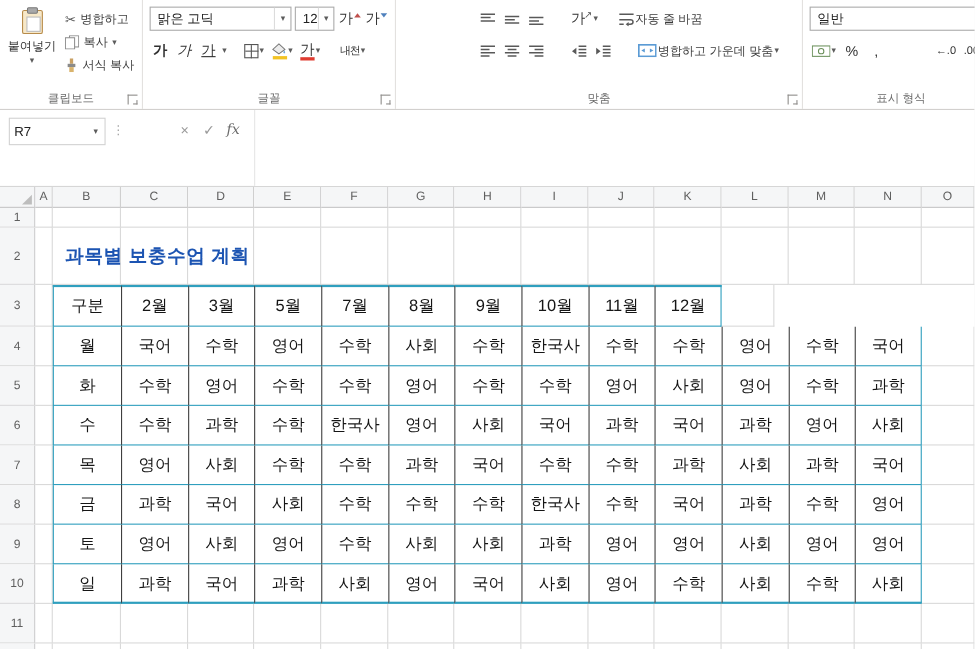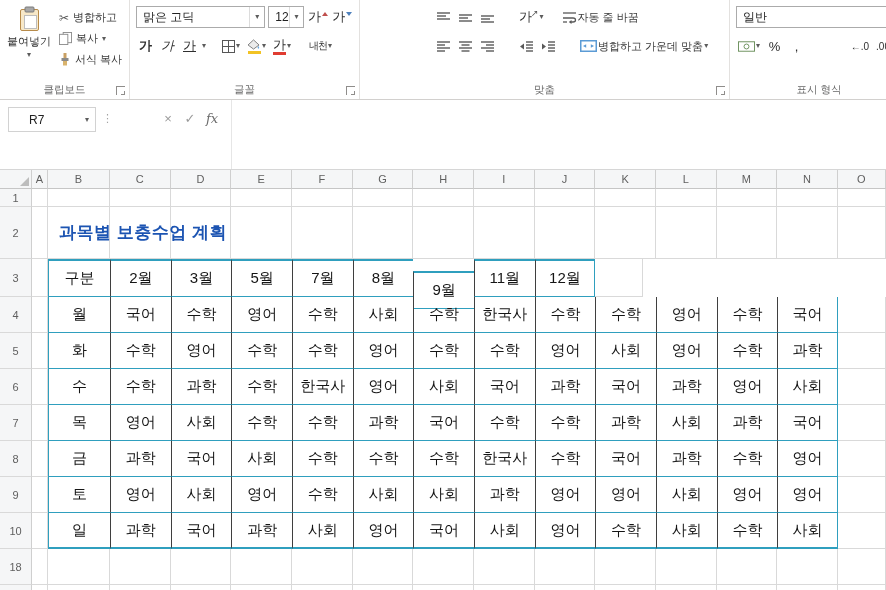--- a/index.html
+++ b/index.html
@@ -46,21 +46,21 @@
   .ic-svg{display:inline-flex;align-items:center}
   .lblsm{font-size:11px;color:#3b3b3b;white-space:nowrap}
   .diag{font-size:9px;color:#555;margin-left:-2px;transform:translateY(-4px)}
   .gap8{width:8px}.gap14{width:14px}
   .g-num{flex:1}
   .num-combo{width:166px}
   .pushR{margin-left:auto}
 
   
   .fbar{height:70px;flex:none;background:#fff;border-bottom:1px solid #d6d6d6;display:flex;align-items:flex-start;position:relative}
-  .namebox{margin:7px 0 0 8px;width:88px;height:25px;border:1px solid #d2d2d2;display:flex;align-items:center;padding-left:20px;font-size:12px;color:#222;cursor:pointer}
+  .namebox{margin:7px 0 0 8px;width:88px;height:25px;border:1px solid #d2d2d2;display:flex;align-items:center;padding-left:4px;font-size:12px;color:#222;cursor:pointer}
   .namebox .chev{margin-left:auto;width:16px;text-align:center}
   .vdots{margin:12px 4px 0 6px;color:#a3a3a3;font-size:11px;cursor:col-resize}
   .fbtn{margin-top:11px;font-size:13px;color:#9a9a9a;width:22px;text-align:center;cursor:pointer}
   .fbtn.cancel{margin-left:40px}
   .fbtn.fx{font-family:"DejaVu Serif","Liberation Serif",serif;font-style:italic;color:#6c6c6c;font-size:13px}
   .finput{flex:1;height:100%;border-left:1px solid #e6e6e6;margin-left:8px;background:#fff}
 
   
   .sheet{flex:1;overflow:hidden;background:#fff}
   .hdr-row{display:flex;height:19px}
@@ -411,21 +411,22 @@
         </div>
         <div class="sheet-row" style="height: 38px;">
           <div class="row-hdr">3</div>
           <div class="cell" style="width: 16px;"></div>
           <div class="cell t-cell t-left t-top t-hb" style="width: 62px;">구분</div>
           <div class="cell t-cell t-v t-top t-hb" style="width: 60.66px;">2월</div>
           <div class="cell t-cell t-v t-top t-hb" style="width: 60.66px; text-align: right;">3월</div>
           <div class="cell t-cell t-v t-top t-hb" style="width: 60.66px;">5월</div>
           <div class="cell t-cell t-v t-top t-hb" style="width: 60.66px;">7월</div>
           <div class="cell t-cell t-v t-top t-hb" style="width: 60.66px;">8월</div>
-          <div class="cell t-cell t-v t-top t-hb" style="width: 60.66px; margin-top: 12px;">9월</div>
+          <div class="cell t-cell t-v t-top t-hb" style="width: 60.66px;">9월</div>
+          <div class="cell t-cell t-v t-top t-hb" style="width: 60.66px;">10월</div>
           <div class="cell t-cell t-v t-top t-hb" style="width: 60.66px;">11월</div>
           <div class="cell t-cell t-v t-right t-top t-hb" style="width: 60.66px;">12월</div>
           <div class="cell" style="width: 48px;"></div>
         </div>
         <div class="sheet-row" style="height: 36px;">
           <div class="row-hdr">4</div>
           <div class="cell" style="width: 16px;"></div>
           <div class="cell t-cell t-left t-hb" style="width: 62px;">월</div>
           <div class="cell t-cell t-v t-hb" style="width: 60.66px;">국어</div>
           <div class="cell t-cell t-v t-hb" style="width: 60.66px;">수학</div>
@@ -543,21 +544,21 @@
           <div class="cell t-cell t-v t-bottom" style="width: 60.66px;">국어</div>
           <div class="cell t-cell t-v t-bottom" style="width: 60.66px;">사회</div>
           <div class="cell t-cell t-v t-bottom" style="width: 60.66px;">영어</div>
           <div class="cell t-cell t-v t-bottom" style="width: 60.66px;">수학</div>
           <div class="cell t-cell t-v t-bottom" style="width: 60.66px;">사회</div>
           <div class="cell t-cell t-v t-bottom" style="width: 60.66px;">수학</div>
           <div class="cell t-cell t-v t-right t-bottom" style="width: 60.66px;">사회</div>
           <div class="cell" style="width: 48px;"></div>
         </div>
         <div class="sheet-row" style="height: 36px;">
-          <div class="row-hdr">18</div>
+          <div class="row-hdr">11</div>
           <div class="cell" style="width: 16px;"></div>
           <div class="cell" style="width: 62px;"></div>
           <div class="cell" style="width: 60.66px;"></div>
           <div class="cell" style="width: 60.66px;"></div>
           <div class="cell" style="width: 60.66px;"></div>
           <div class="cell" style="width: 60.66px;"></div>
           <div class="cell" style="width: 60.66px;"></div>
           <div class="cell" style="width: 60.66px;"></div>
           <div class="cell" style="width: 60.66px;"></div>
           <div class="cell" style="width: 60.66px;"></div>

